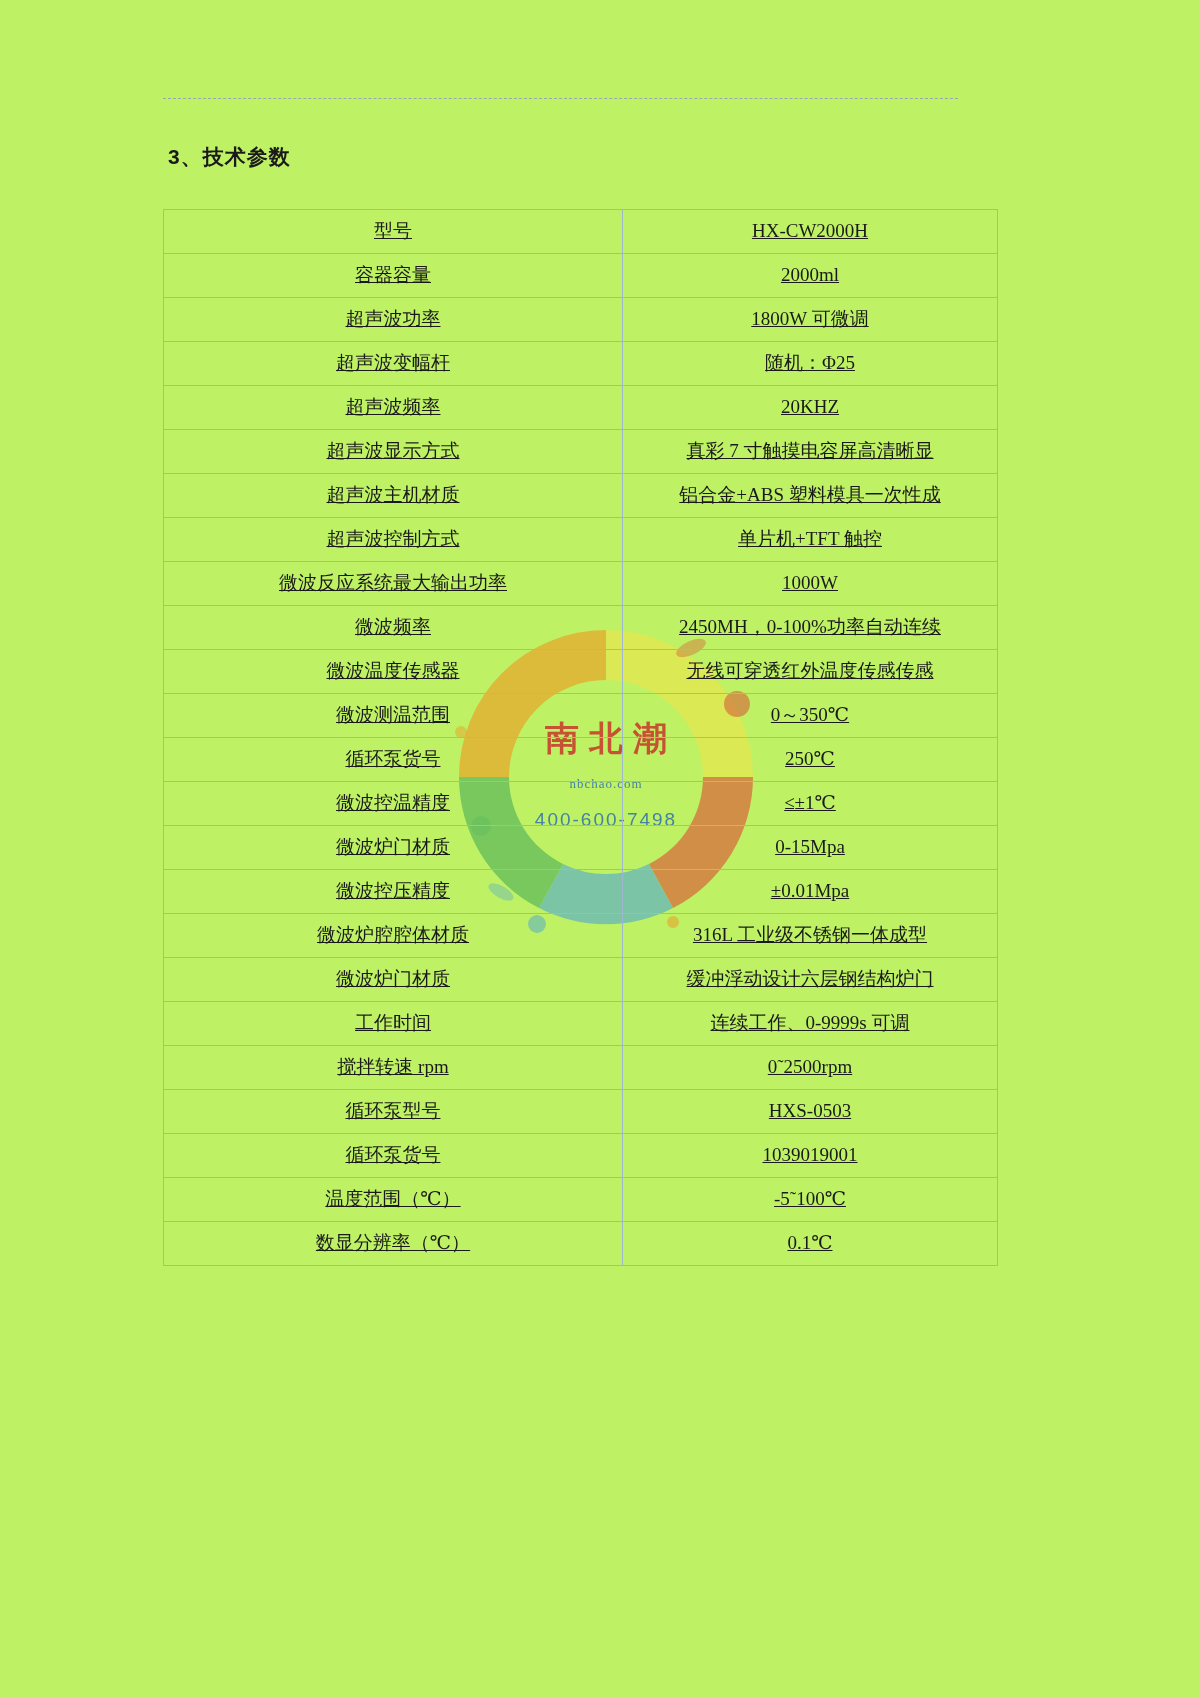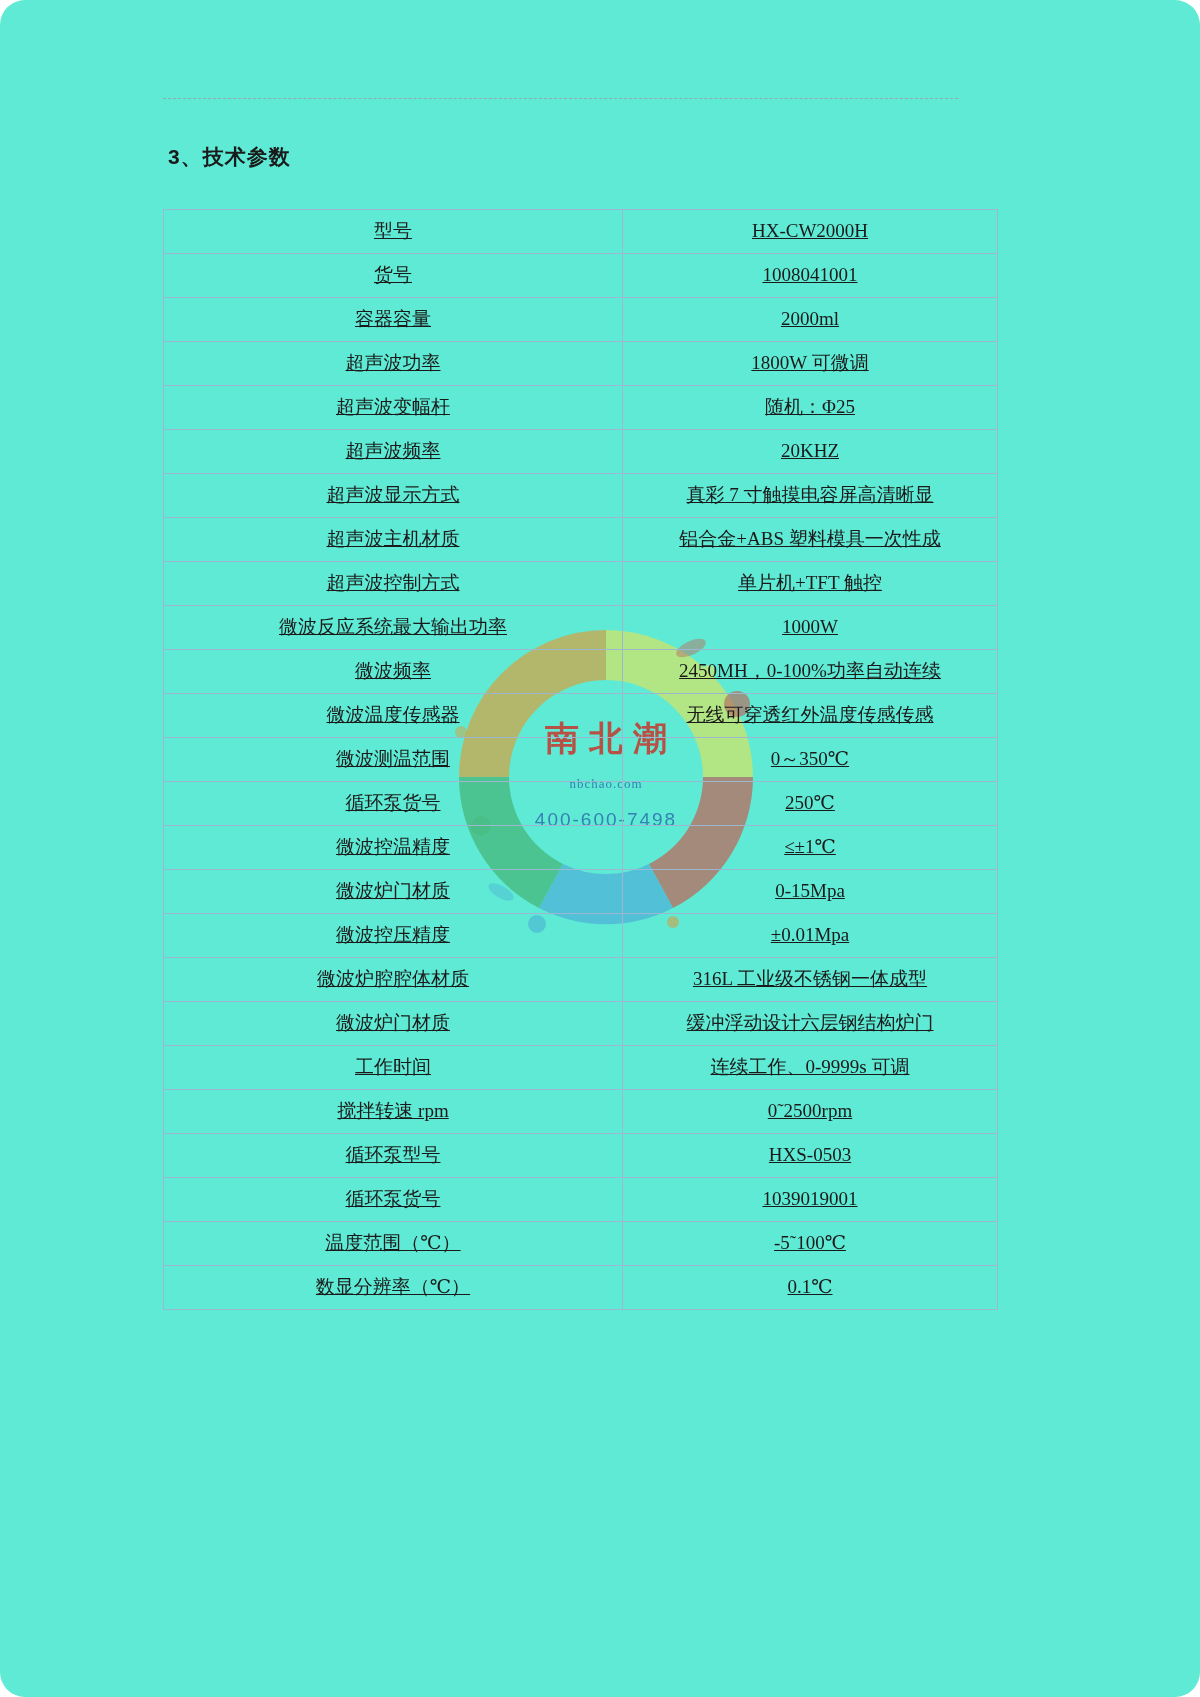--- a/index.html
+++ b/index.html
@@ -12,22 +12,21 @@
     height: 1697px;
     position: relative;
     font-family: "Liberation Serif", "DejaVu Serif", serif;
     color: #1a1a1a;
     overflow: hidden;
   }
 
   .page {
     position: absolute;
     inset: 0;
-    background: #5eead4;
-    border-radius: 25px;
+    background: #bef264;
   }
 
   
   .top-rule {
     position: absolute;
     left: 163px;
     top: 98px;
     width: 795px;
     height: 0;
     border-top: 1px dashed #9aa6b2;
@@ -159,24 +158,20 @@
     </div>
   </div>
 
   <table class="spec-table">
     <tbody>
         <tr>
           <td class="k">型号</td>
           <td class="v">HX-CW2000H</td>
         </tr>
         <tr>
-          <td class="k">货号</td>
-          <td class="v">1008041001</td>
-        </tr>
-        <tr>
           <td class="k">容器容量</td>
           <td class="v">2000ml</td>
         </tr>
         <tr>
           <td class="k">超声波功率</td>
           <td class="v">1800W 可微调</td>
         </tr>
         <tr>
           <td class="k">超声波变幅杆</td>
           <td class="v">随机：Φ25</td>

